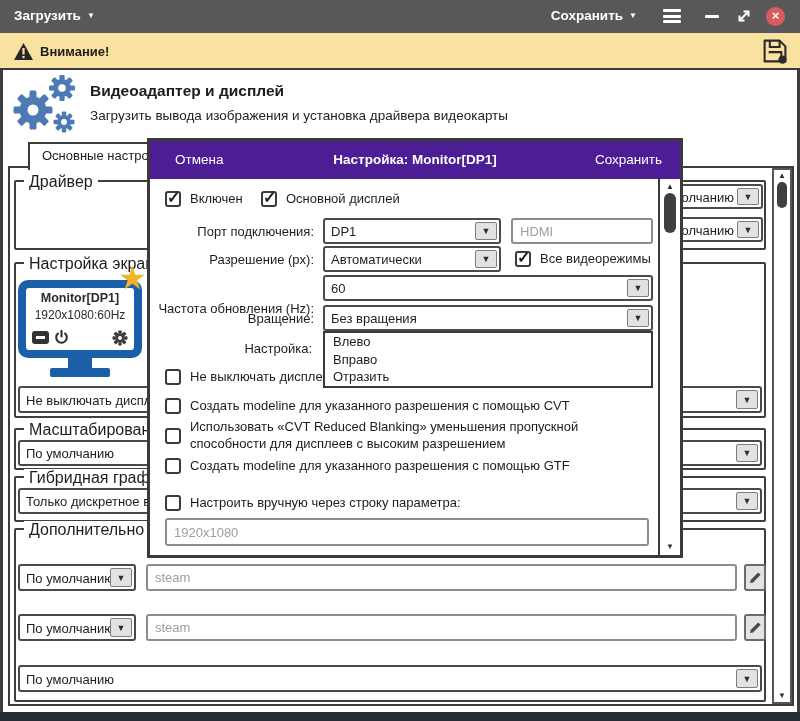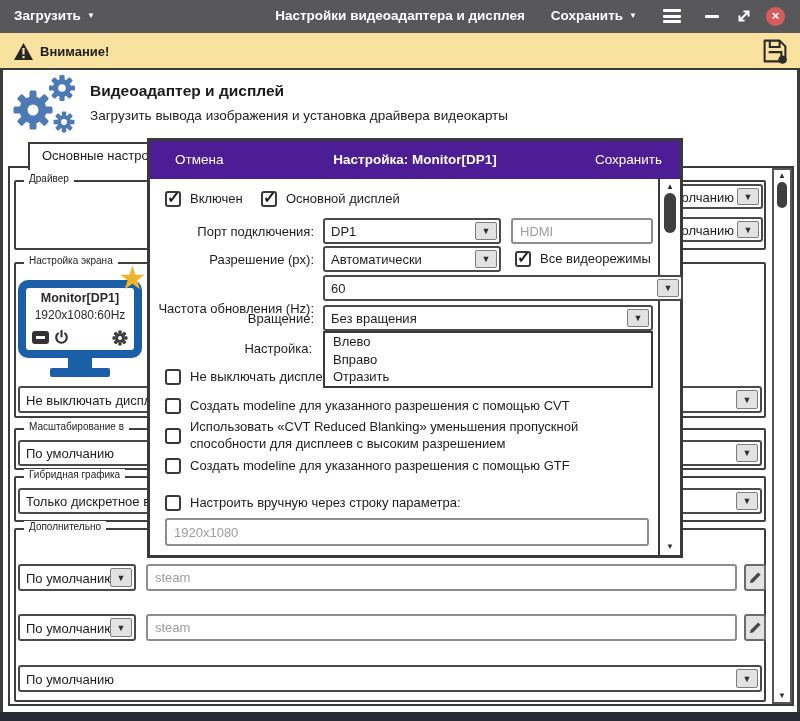--- a/index.html
+++ b/index.html
@@ -34,21 +34,21 @@
   .app-title { position:absolute; left:90px; top:82px; font-size:15.5px; font-weight:700; color:#1c1c1c; }
   .app-sub { position:absolute; left:90px; top:108px; font-size:13.5px; color:#222; }
   .gears { position:absolute; left:8px; top:74px; }
 
   
   .tab { position:absolute; left:28px; top:142px; height:28px; padding:0 12px; background:#fff; border:2px solid #3c3c3c; border-bottom:none; z-index:3; font-size:13px; line-height:24px; color:#1d1d1d; }
   .panel { position:absolute; left:8px; top:166px; width:786px; height:540px; border:2px solid #3c3c3c; background:#fff; z-index:1; }
 
   
   .grp { position:absolute; border:2px solid #3f3f3f; border-radius:2px; background:#fff; z-index:2; }
-  .legend { position:absolute; top:-9px; left:8px; background:#fff; padding:0 5px; font-size:10px; color:#1d1d1d; white-space:nowrap;text-align:center; }
+  .legend { position:absolute; top:-9px; left:8px; background:#fff; padding:0 5px; font-size:16px; color:#1d1d1d; white-space:nowrap;text-align:center; }
   .lbl { position:absolute; font-size:13px; color:#1d1d1d; white-space:nowrap; }
 
   
   .dd { position:absolute; background:#fff; border:2px solid #4a4a4a; border-radius:3px; z-index:2; }
   .dd .val { position:absolute; left:6px; top:50%; transform:translateY(-50%); font-size:13px; color:#1d1d1d; white-space:nowrap; }
   .ddbtn { position:absolute; right:2px; top:2px; bottom:2px; width:22px; background:#e2e2e2; border:1px solid #7d7d7d; border-radius:2px; display:flex; align-items:center; justify-content:center; }
   .ddbtn span { font-size:9px; color:#2e2e2e; }
 
   
   .inp { position:absolute; border:2px solid #8d8d8d; border-radius:3px; background:#fff; font-size:13px; padding:0 7px; color:#222; font-family:"Liberation Sans", sans-serif; z-index:2; }
@@ -90,21 +90,20 @@
   .popup .opt { font-size:13px; color:#1d1d1d; padding-left:8px; line-height:17.5px; }
   .mscroll { position:absolute; right:0; top:38px; bottom:0; width:22px; border-left:2px solid #3a3a3a; background:#fff; }
 </style>
 </head>
 <body>
 
 <div class="stage">
 
   <div class="titlebar">
     <span class="tb-text tb-load"><span>Загрузить</span><span class="caret">▼</span></span>
-    <div class="tb-title">Настройки видеоадаптера и дисплея</div>
     <span class="tb-text tb-save"><span>Сохранить</span><span class="caret">▼</span></span>
     <span class="hamburger">
         <i></i>
         <i></i>
         <i></i>
       </span>
     <span class="minbar"></span>
     <span class="fsico">
       <svg width="18" height="18" viewBox="0 0 18 18">
           <g stroke="#fff" stroke-width="2" fill="none">
@@ -352,21 +351,21 @@
       <span class="ddbtn">
           <span>▼</span>
         </span>
     </div>
     <div class="cbrow" style="left:365px; top:110px;">
       <span class="cb checked"></span>
       <span class="cblabel">Все видеорежимы</span>
     </div>
 
     <span class="mlabel" style="top:140px;margin-top:20px;">Частота обновления (Hz):</span>
-    <div class="dd" style="left:173px; top:134px; width:360px; height:26px;">
+    <div class="dd" style="left:173px; top:134px; width:330px; height:26px;">
       <span class="val">60</span>
       <span class="ddbtn">
           <span>▼</span>
         </span>
     </div>
 
     <span class="mlabel" style="top:170px;">Вращение:</span>
     <div class="dd" style="left:173px; top:164px; width:330px; height:26px;">
       <span class="val">Без вращения</span>
       <span class="ddbtn">

